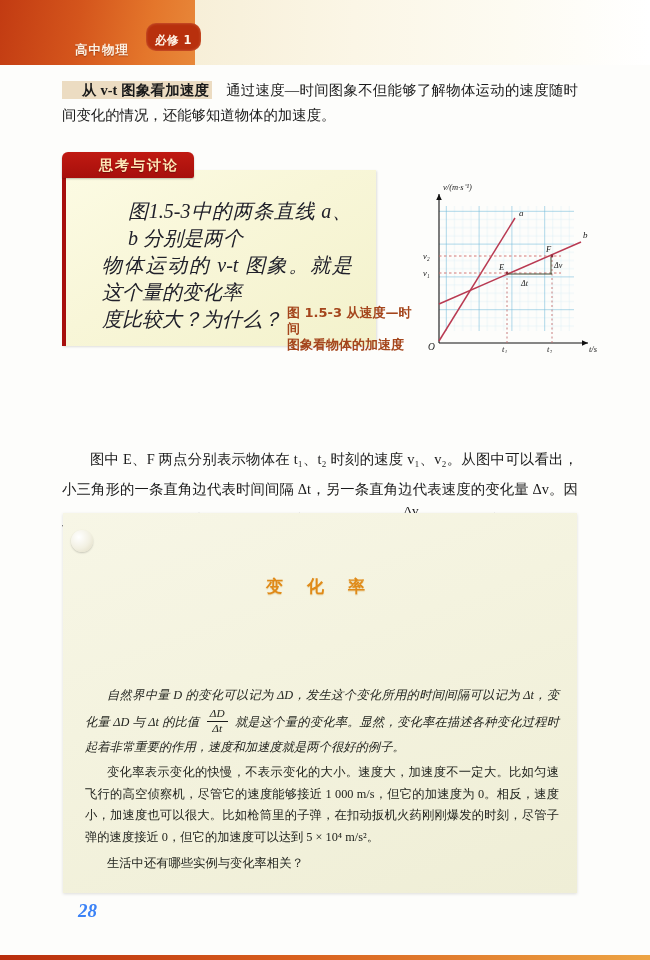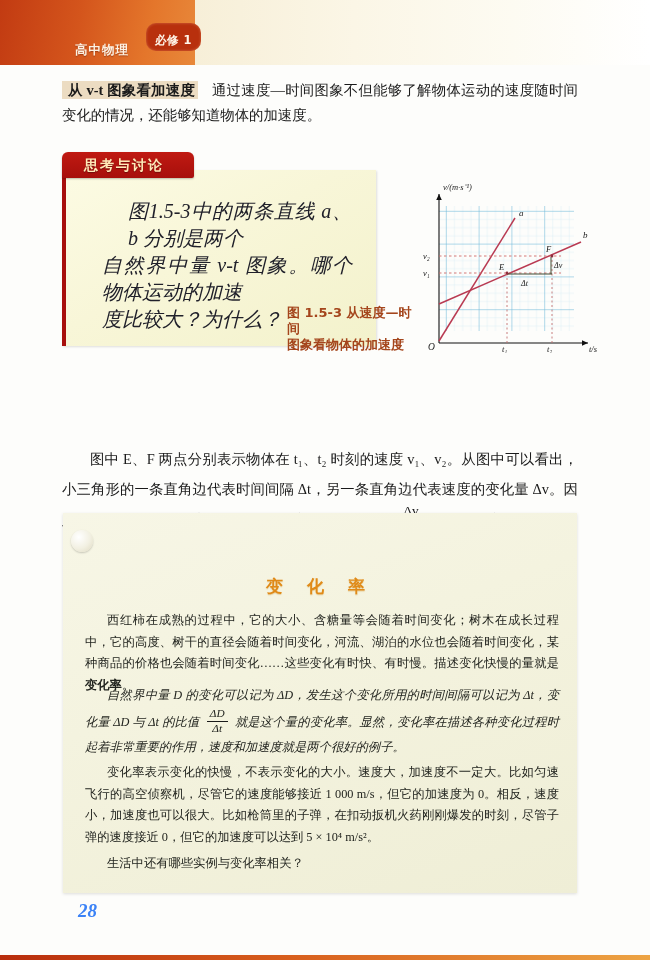--- a/index.html
+++ b/index.html
@@ -38,34 +38,34 @@
   }
 
   
   .para{
     position:absolute;
     font-size:14.4px;line-height:25px;
     text-align:justify;
     color:#1a1a1a;
   }
   .hl{
-    background:#ecdcc2;font-weight:bold;padding:1px 3px 1px 6px;
+    background:#ecdcc2;font-weight:bold;padding:1px 3px 1px 20px;
   }
 
   
   .think-wrap{position:absolute;left:62px;top:152px;width:312px;height:198px;}
   .think-tab{
     position:absolute;left:0;top:0;width:132px;height:26px;
     background:linear-gradient(180deg,#c01a12 0%,#a70f0c 100%);
     border-radius:6px 6px 2px 2px;
     box-shadow:0 1px 2px rgba(0,0,0,.25);
     z-index:3;
   }
   .think-tab span{
-    display:block;line-height:26px;
+    display:block;text-align:center;line-height:26px;
     color:#ffe9b8;font-size:14px;font-weight:bold;letter-spacing:2px;
     font-family:"DejaVu Sans","Liberation Sans",sans-serif;
     text-shadow:0 1px 1px rgba(0,0,0,.35);
     padding-left:22px;
   }
   .think-body{
     position:absolute;left:0;top:18px;width:310px;height:176px;
     background:linear-gradient(150deg,#fcfbe3 0%,#f8f6d8 45%,#f3f2cc 100%);
     border-left:4px solid #a70f0c;
     box-shadow:1px 1px 2px rgba(0,0,0,.12);
@@ -156,21 +156,21 @@
     <span style="margin-left:10px;">通过速度—时间图象不但能够了解物体运动的速度随时间变化的情况，还能够知道物体的加速度。</span>
   </div>
 
   <div class="think-wrap">
     <div class="think-body"></div>
     <div class="think-tab">
       <span>思考与讨论</span>
     </div>
     <div class="think-text">
       <div class="ind">图1.5-3中的两条直线 a、b 分别是两个</div>
-      <div>自然界中量 v-t 图象。哪个物体运动的加速</div>
+      <div>物体运动的 v-t 图象。就是这个量的变化率</div>
       <div>度比较大？为什么？</div>
     </div>
   </div>
 
   <div class="fig">
     <svg width="195" height="175" viewBox="0 0 195 175">
       <defs>
         <pattern id="smallgrid" width="8.2" height="8.2" patternUnits="userSpaceOnUse">
           <path d="M 8.2 0 L 0 0 0 8.2" fill="none" stroke="#bfe2f0" stroke-width="0.5"></path>
         </pattern>
@@ -225,23 +225,20 @@
   </div>
 
   <div class="para" style="left:62px;top:404px;width:516px;line-height:30px;margin-top:40px;">
     <span style="padding-left:28px;">图中 E、F 两点分别表示物体在 t₁、t₂ 时刻的速度 v₁、v₂。从图中可以看出，小三角形的一条直角边代表时间间隔 Δt，另一条直角边代表速度的变化量 Δv。因此，从曲线的倾斜程度就能判断加速度的大小，比值 </span><span class="frac"><span class="num">Δv</span><span class="den">Δt</span></span><span> 就是加速度的数值。</span>
   </div>
 
   <div class="sci-wrap">
     <div class="sci-dot"></div>
     <div class="sci-title">变 化 率</div>
 
-    <div class="sci-p" style="top:97px;">
-      <span class="ind">西红柿在成熟的过程中，它的大小、含糖量等会随着时间变化；树木在成长过程中，它的高度、树干的直径会随着时间变化，河流、湖泊的水位也会随着时间变化，某种商品的价格也会随着时间变化……这些变化有时快、有时慢。描述变化快慢的量就是</span><b>变化率</b><span>。</span>
-    </div>
 
     <div class="sci-p" style="top:170px;line-height:25px;font-style:italic;">
       <span class="ind">自然界中量 D 的变化可以记为 ΔD，发生这个变化所用的时间间隔可以记为 Δt，变化量 ΔD 与 Δt 的比值 </span><span class="frac"><span class="num">ΔD</span><span class="den">Δt</span></span><span> 就是这个量的变化率。显然，变化率在描述各种变化过程时起着非常重要的作用，速度和加速度就是两个很好的例子。</span>
     </div>
 
     <div class="sci-p" style="top:249px;">
       <span class="ind">变化率表示变化的快慢，不表示变化的大小。速度大，加速度不一定大。比如匀速飞行的高空侦察机，尽管它的速度能够接近 1 000 m/s，但它的加速度为 0。相反，速度小，加速度也可以很大。比如枪筒里的子弹，在扣动扳机火药刚刚爆发的时刻，尽管子弹的速度接近 0，但它的加速度可以达到 5 × 10⁴ m/s²。</span>
     </div>
 
     <div class="sci-p" style="top:340px;">

